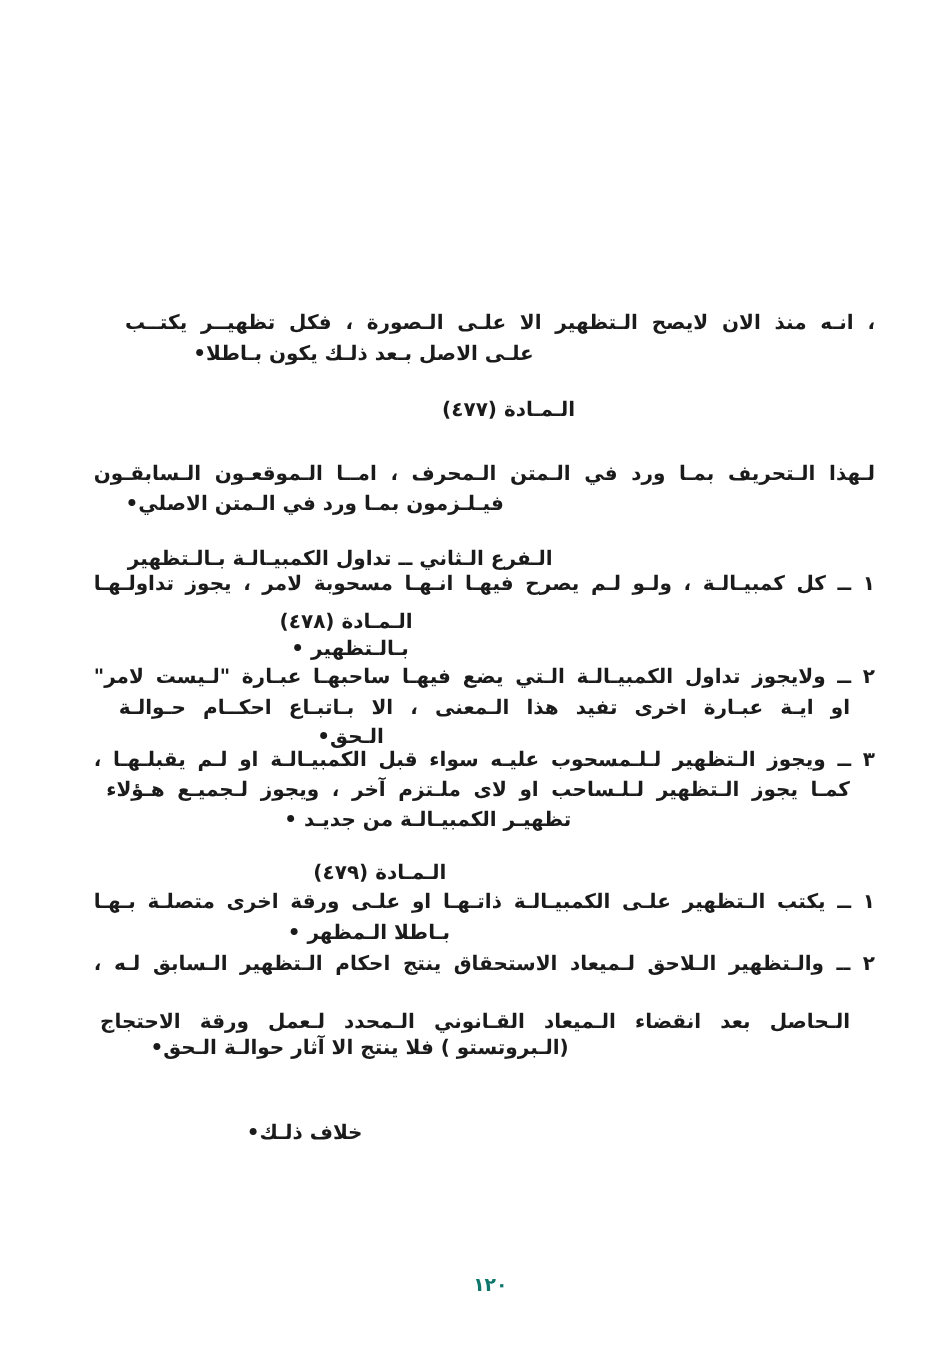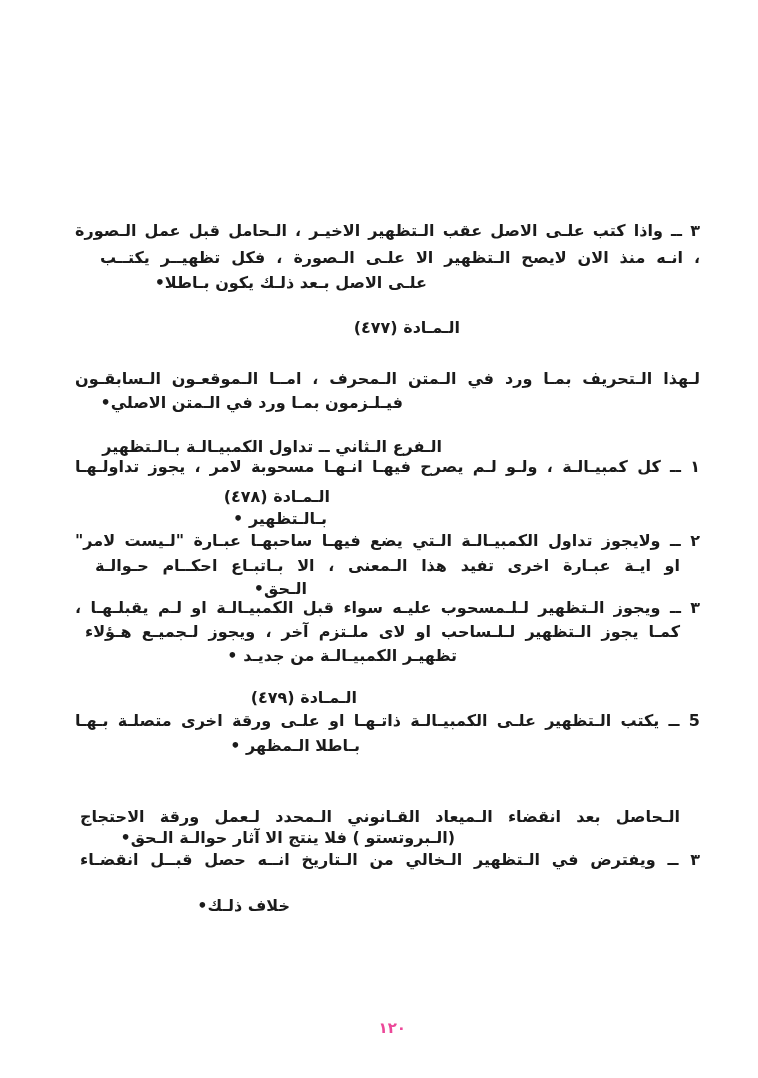--- a/index.html
+++ b/index.html
@@ -31,29 +31,28 @@
     white-space: normal;
     text-align: justify;
     text-align-last: justify;
   }
   .pagenum {
     position: absolute;
     direction: rtl;
     font-size: 15px;
     font-weight: bold;
     letter-spacing: 4px;
-    color: #ec4899;
+    color: #0f766e;
   }
 </style>
 </head>
 <body>
 
 <div id="page">
 
-  <div class="ln fill" style="top:220px; right:58px; left:75px;">٣ ــ واذا كتب علـى الاصل عقب الـتظهير الاخيـر ، الـحامل قبل عمل الـصورة</div>
   <div class="ln fill" style="top:247px; right:58px; left:100px;">، انـه منذ الان لايصح الـتظهير الا علـى الـصورة ، فكل تظهيــر يكتــب</div>
   <div class="ln" style="top:272px; right:331px;">علـى الاصل بـعد ذلـك يكون بـاطلا•</div>
 
   <div class="ln" style="top:317px; right:298px;">الـمـادة (٤٧٧)</div>
   <div class="ln fill" style="top:368px; right:58px; left:75px;">لـهذا الـتحريف بمـا ورد في الـمتن الـمحرف ، امــا الـموقعـون الـسابقـون</div>
   <div class="ln" style="top:392px; right:355px;">فيـلـزمون بمـا ورد في الـمتن الاصلي•</div>
 
   <div class="ln" style="top:436px; right:316px;">الـفرع الـثاني ــ تداول الكمبيـالـة بـالـتظهير</div>
   <div class="ln" style="top:458px; right:428px;margin-top:28px;">الـمـادة (٤٧٨)</div>
 
@@ -63,24 +62,24 @@
   <div class="ln fill" style="top:530px; right:58px; left:75px;">٢ ــ ولايجوز تداول الكمبيـالـة الـتي يضع فيهـا ساحبهـا عبـارة "لـيست لامر"</div>
   <div class="ln fill" style="top:555px; right:78px; left:95px;">او ايـة عبـارة اخرى تفيد هذا الـمعنى ، الا بـاتبـاع احكــام حـوالـة</div>
   <div class="ln" style="top:578px; right:451px;">الـحق•</div>
 
   <div class="ln fill" style="top:597px; right:58px; left:75px;">٣ ــ ويجوز الـتظهير لـلـمسحوب عليـه سواء قبل الكمبيـالـة او لـم يقبلـهـا ،</div>
   <div class="ln fill" style="top:621px; right:78px; left:85px;">كمـا يجوز الـتظهير لـلـساحب او لاى ملـتزم آخر ، ويجوز لـجميـع هـؤلاء</div>
   <div class="ln" style="top:645px; right:301px;">تظهيـر الكمبيـالـة من جديـد •</div>
 
   <div class="ln" style="top:687px; right:401px;">الـمـادة (٤٧٩)</div>
 
-  <div class="ln fill" style="top:710px; right:58px; left:75px;">5 ــ يكتب الـتظهير علـى الكمبيـالـة ذاتـهـا او علـى ورقة اخرى متصلـة بـهـا</div>
+  <div class="ln fill" style="top:710px; right:58px; left:75px;">١ ــ يكتب الـتظهير علـى الكمبيـالـة ذاتـهـا او علـى ورقة اخرى متصلـة بـهـا</div>
   <div class="ln" style="top:735px; right:398px;">بـاطلا الـمظهر •</div>
 
+  <div class="ln fill" style="top:760px; right:58px; left:75px;">٢ ــ والـتظهير الـلاحق لـميعاد الاستحقاق ينتج احكام الـتظهير الـسابق لـه ،</div>
   <div class="ln fill" style="top:806px; right:78px; left:80px;">الـحاصل بعد انقضاء الـميعاد القـانوني الـمحدد لـعمل ورقة الاحتجاج</div>
   <div class="ln" style="top:827px; right:303px;">(الـبروتستو ) فلا ينتج الا آثار حوالـة الـحق•</div>
 
-  <div class="ln fill" style="top:849px; right:58px; left:80px;">٣ ــ ويفترض في الـتظهير الـخالي من الـتاريخ انــه حصل قبــل انقضـاء</div>
   <div class="ln" style="top:895px; right:468px;">خلاف ذلـك•</div>
 
   <div class="pagenum" style="top:1019px; right:352px;">١٢٠</div>
 
 </div>
 
 </body></html>

